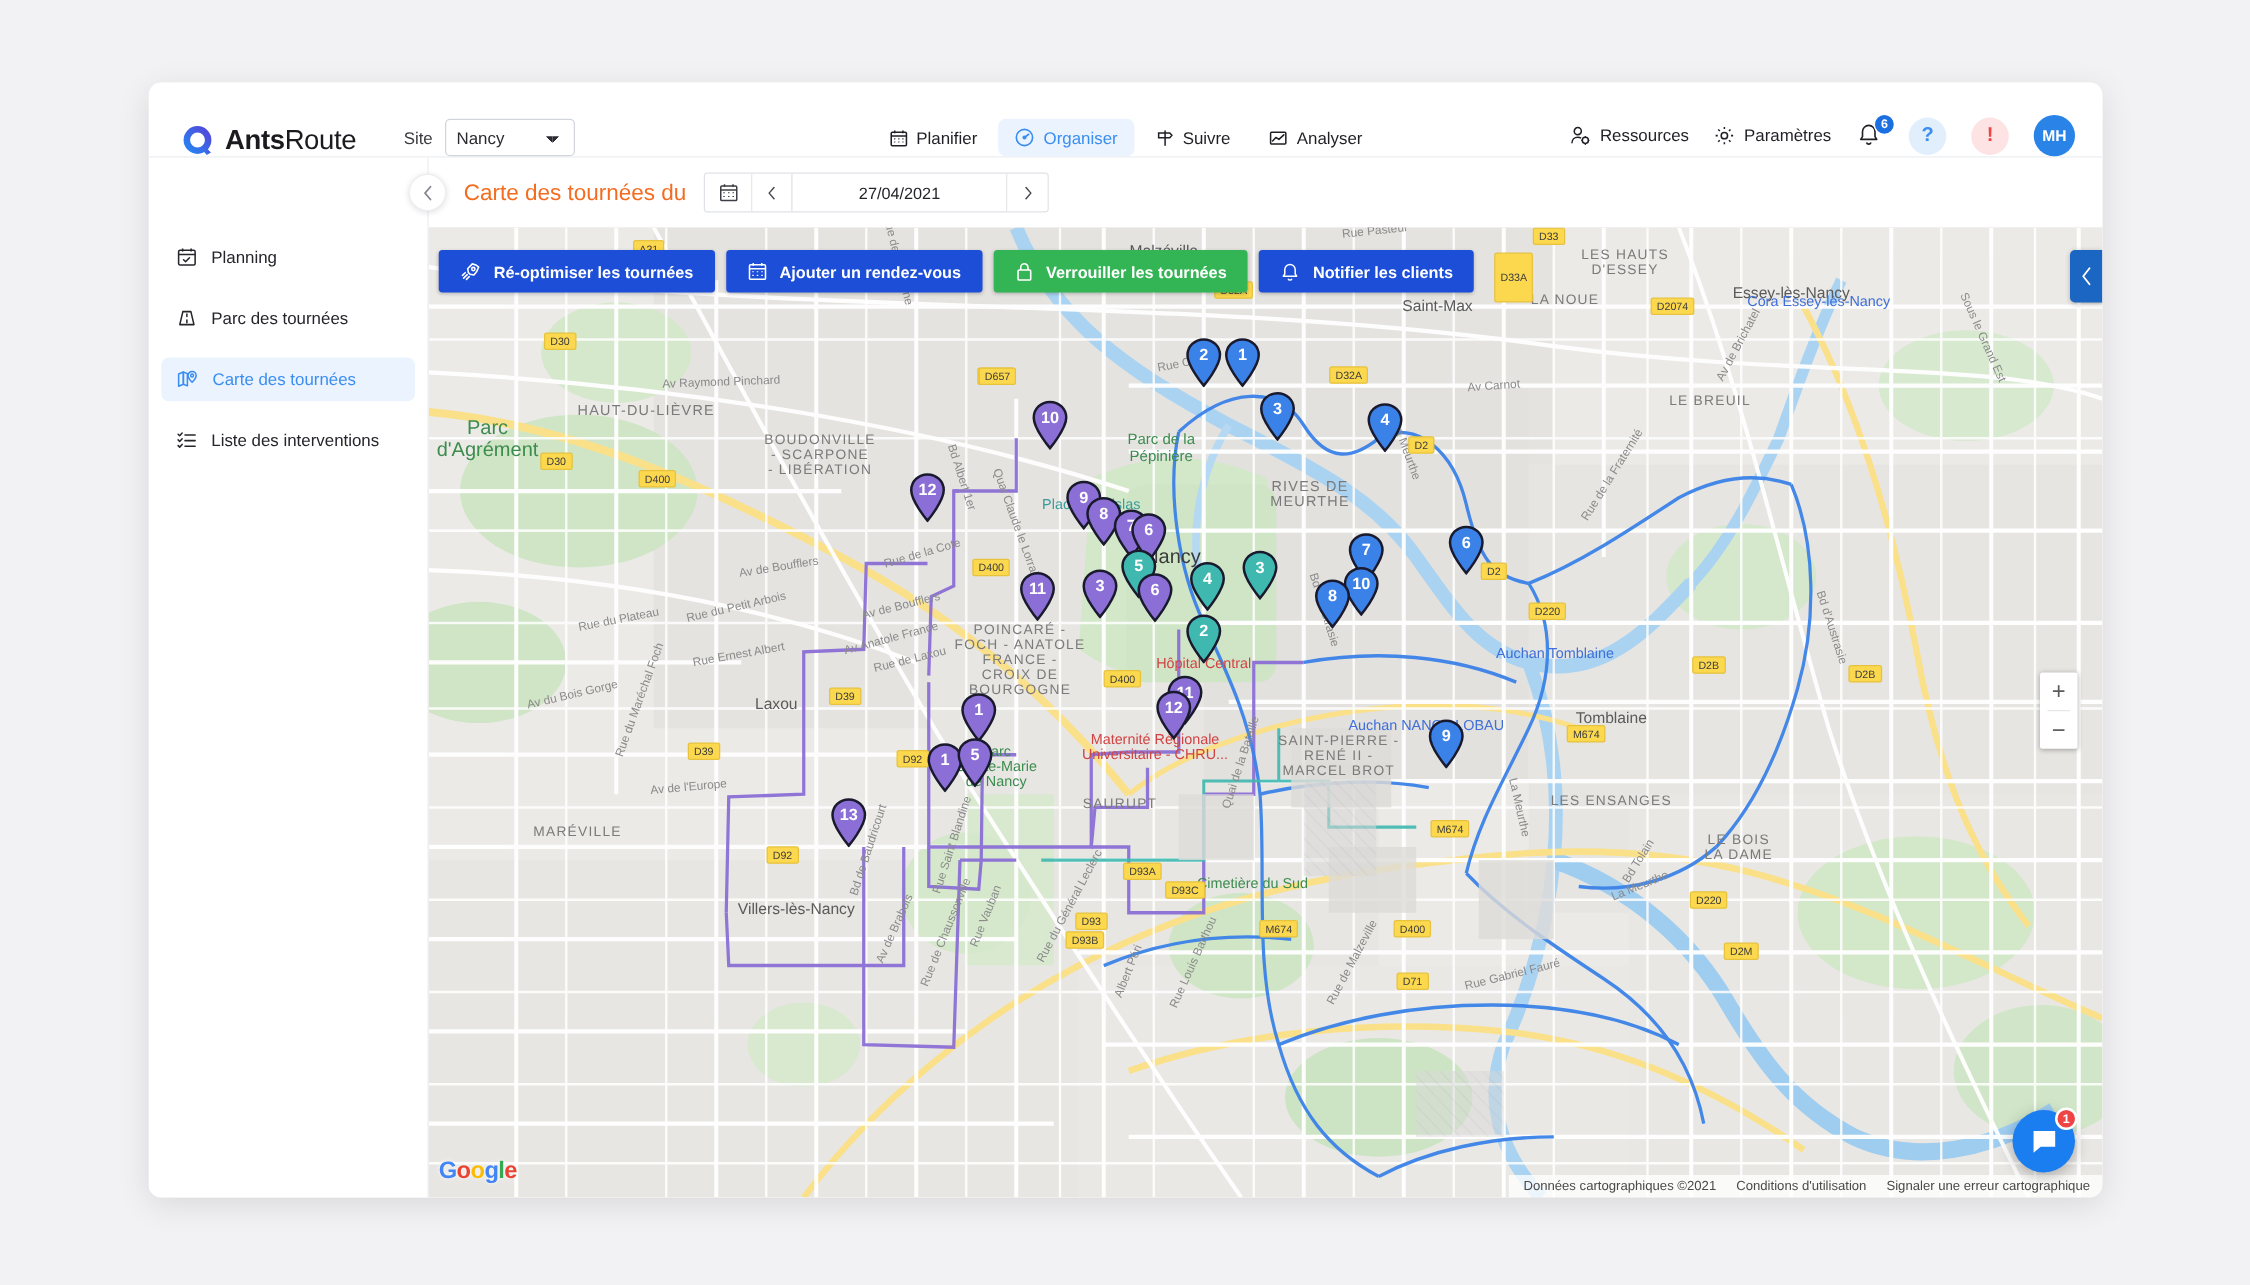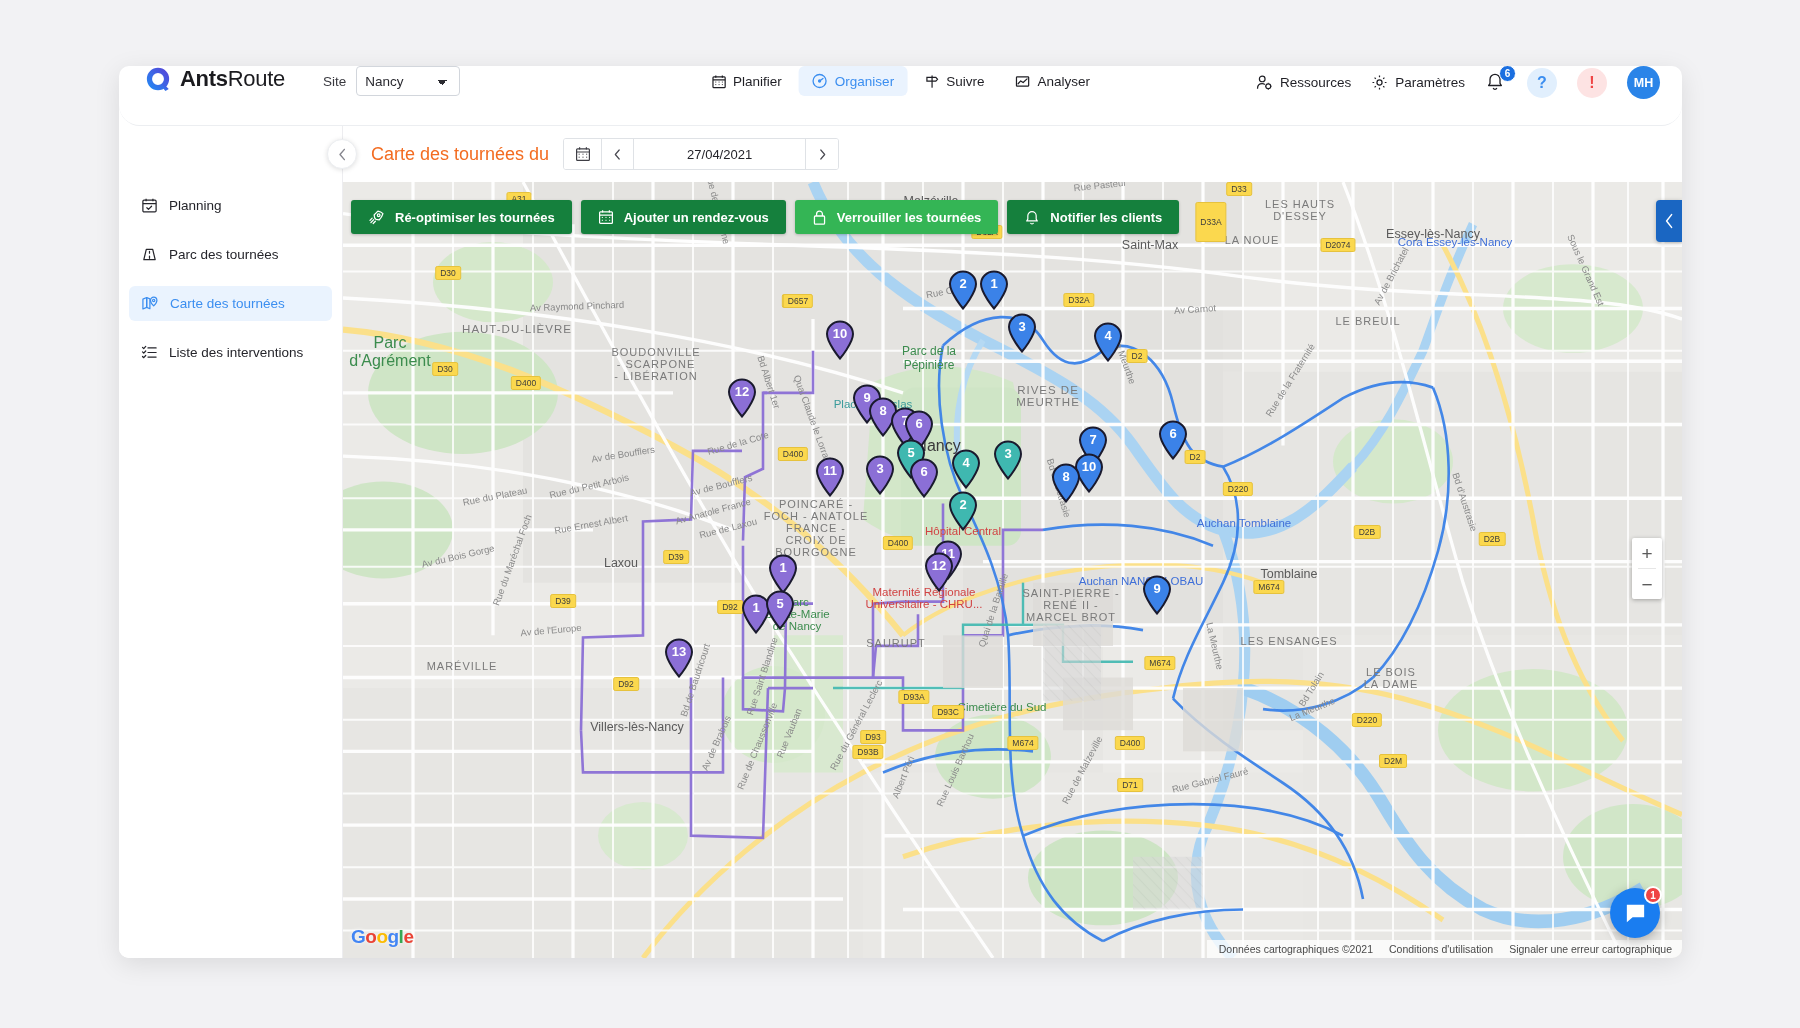--- a/index.html
+++ b/index.html
@@ -18,27 +18,26 @@
     box-shadow: 0 6px 26px rgba(0,0,0,0.10);
     overflow: hidden;
     display: flex;
     flex-direction: column;
   }
   
   .topbar {
     height: 60px;
     min-height: 60px;
     display: flex;
-    align-items: flex-start;
+    align-items: flex-end;
     border-bottom: 1px solid #eceef1;
     background: #fff;
     padding: 0 22px 0 26px;
     position: relative;
     z-index: 40;
-    border-radius: 21px;
   }
   .brand { display: flex; align-items: center; gap: 9px; }
   .brand-logo { width: 26px; height: 26px; display:block; }
   .brand-text { font-size: 22px; letter-spacing: -0.3px; color: #1b1b1f; }
   .brand-text b { font-weight: 700; }
   .brand-text span { font-weight: 400; }
   .site-group { display: flex; align-items: center; gap: 10px; margin-left: 38px; }
   .site-label { font-size: 13.5px; color: #3a3a40; }
   .site-select {
     width: 104px; height: 30px;
@@ -146,21 +145,21 @@
     display: flex; gap: 9px; z-index: 25;
   }
   .act-btn {
     display: flex; align-items: center; gap: 10px;
     height: 34px; padding: 0 17px;
     border-radius: 3px;
     font-size: 13px; font-weight: 700; color: #fff;
     cursor: pointer; white-space: nowrap;
     box-shadow: 0 1px 3px rgba(0,0,0,0.22);
   }
-  .act-blue { background: #15803d; }
+  .act-blue { background: #1d4ed8; }
   .act-green { background: #34b555; }
   .act-btn svg { display: block; }
 
   .side-toggle {
     position: absolute; right: 0; top: 18px;
     width: 26px; height: 42px;
     background: #1a66c2; border-radius: 4px 0 0 4px;
     display: flex; align-items: center; justify-content: center;
     cursor: pointer; z-index: 26;
     box-shadow: 0 1px 4px rgba(0,0,0,0.25);

